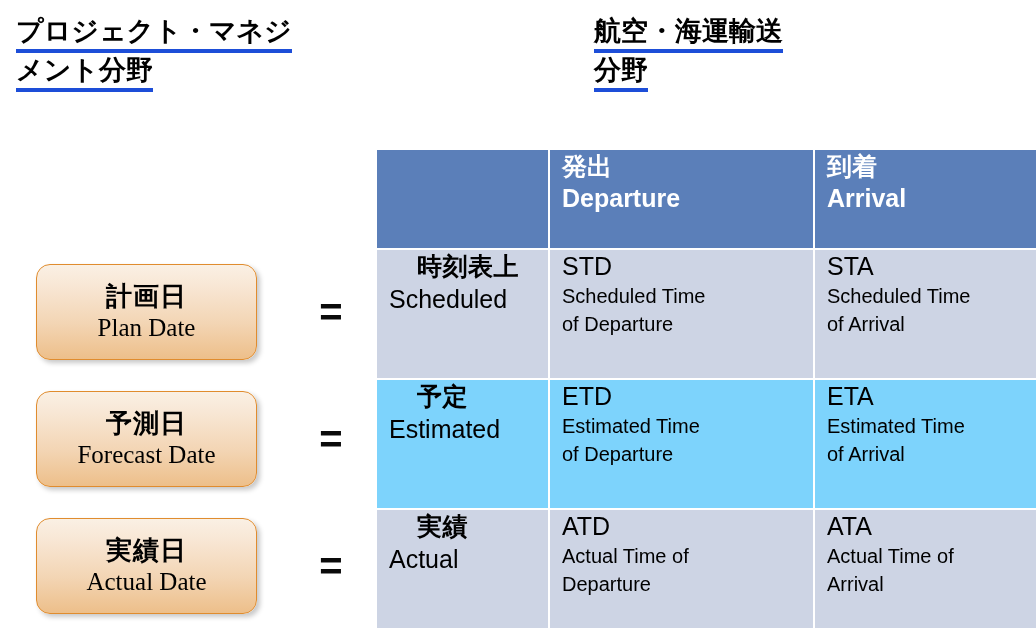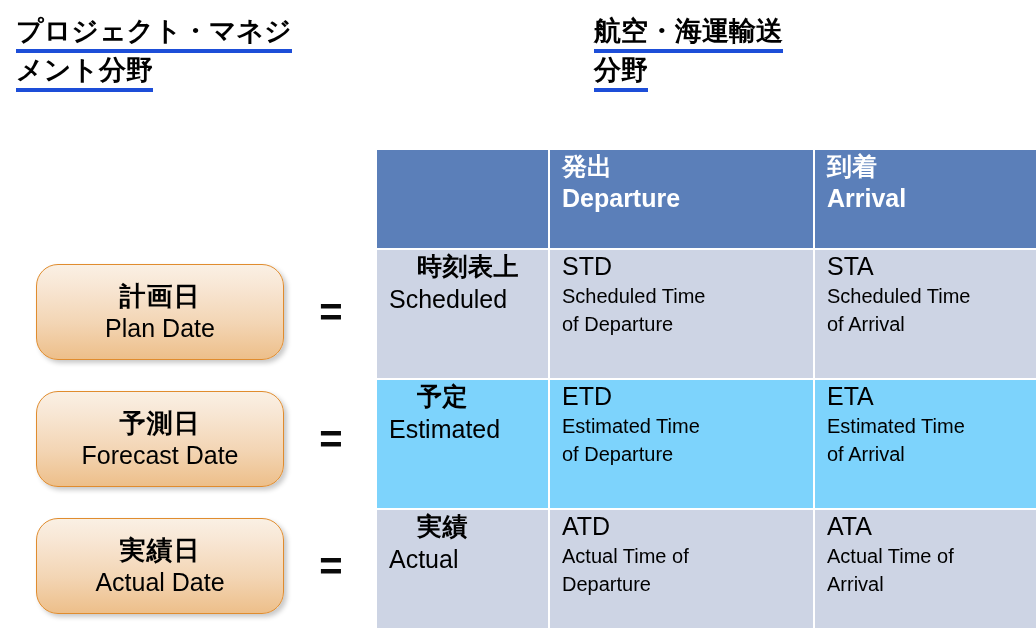--- a/index.html
+++ b/index.html
@@ -42,25 +42,25 @@
     height: 120px;
     display: flex;
     align-items: center;
   }
   #pm-row-0 { top: 252px; }
   #pm-row-1 { top: 379px; }
   #pm-row-2 { top: 506px; }
 
   .pill {
     position: relative;
-    width: 248px;
+    width: 221px;
     margin-left: 36px;
     height: 96px;
     border: 1.6px solid #E08C2E;
-    border-radius: 22px;
+    border-radius: 14px;
     background: linear-gradient(to bottom,
                 #FAF0E4 0%,
                 #F8E7D5 22%,
                 #F3D5B4 62%,
                 #EDBF8A 100%);
     box-shadow: 3px 3px 5px rgba(0,0,0,0.22);
     display: flex;
     flex-direction: column;
     align-items: center;
     justify-content: center;
@@ -71,20 +71,21 @@
     font-weight: bold;
     line-height: 30px;
     color: #000000;
     letter-spacing: 1px;
   }
   .pill-en {
     font-size: 25px;
     line-height: 30px;
     color: #000000;
     margin-top: 2px;
+    font-family: Liberation Serif, serif;
   }
 
   .equals {
     position: absolute;
     left: 306px;
     width: 50px;
     text-align: center;
     font-size: 40px;
     font-weight: bold;
     line-height: 40px;

